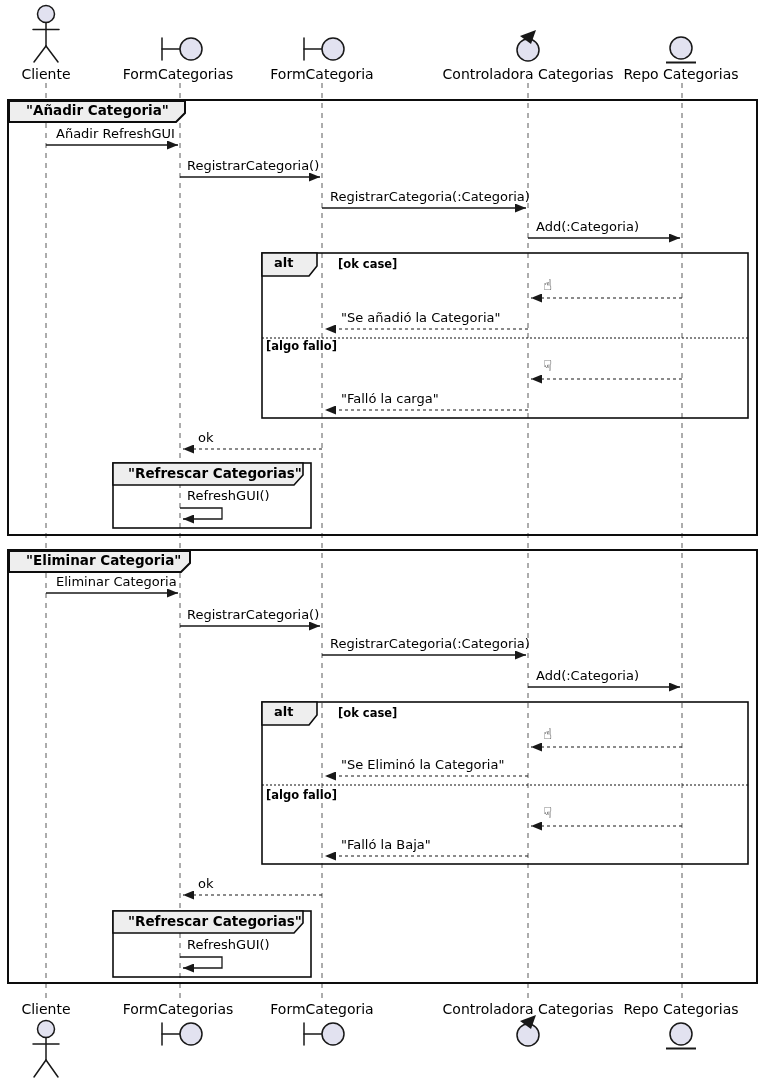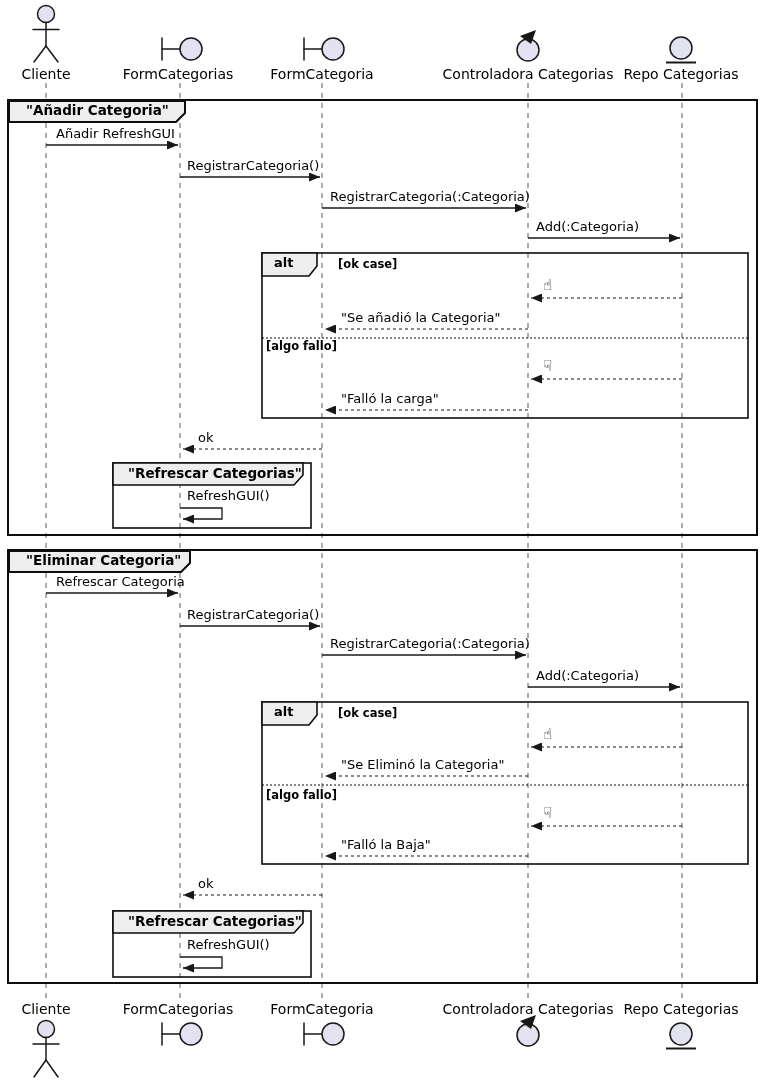--- a/index.html
+++ b/index.html
@@ -182,21 +182,21 @@
   <div class="lbl thumb" style="left:543px;top:277px;">☝</div>
   <div class="lbl" style="left:341px;top:311px;">"Se añadió la Categoria"</div>
   <div class="lbl guard" style="left:266px;top:340px;">[algo fallo]</div>
   <div class="lbl thumb" style="left:543px;top:358px;">☟</div>
   <div class="lbl" style="left:341px;top:392px;">"Falló la carga"</div>
   <div class="lbl" style="left:198px;top:431px;">ok</div>
   <div class="lbl ftitle" style="left:128px;top:466px;">"Refrescar Categorias"</div>
   <div class="lbl" style="left:187px;top:489px;">RefreshGUI()</div>
 
   <div class="lbl ftitle" style="left:26px;top:553px;">"Eliminar Categoria"</div>
-  <div class="lbl" style="left:56px;top:575px;">Refrescar Categoria</div>
+  <div class="lbl" style="left:56px;top:575px;">Eliminar Categoria</div>
   <div class="lbl" style="left:187px;top:608px;">RegistrarCategoria()</div>
   <div class="lbl" style="left:330px;top:637px;">RegistrarCategoria(:Categoria)</div>
   <div class="lbl" style="left:536px;top:669px;">Add(:Categoria)</div>
   <div class="lbl alt-op" style="left:274px;top:705px;">alt</div>
   <div class="lbl guard" style="left:338px;top:707px;">[ok case]</div>
   <div class="lbl thumb" style="left:543px;top:726px;">☝</div>
   <div class="lbl" style="left:341px;top:758px;">"Se Eliminó la Categoria"</div>
   <div class="lbl guard" style="left:266px;top:789px;">[algo fallo]</div>
   <div class="lbl thumb" style="left:543px;top:805px;">☟</div>
   <div class="lbl" style="left:341px;top:838px;">"Falló la Baja"</div>

